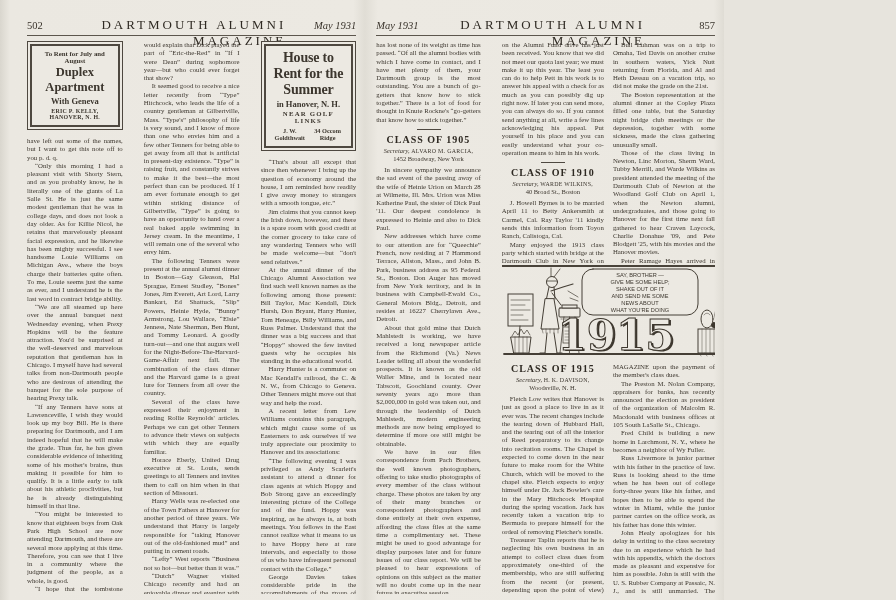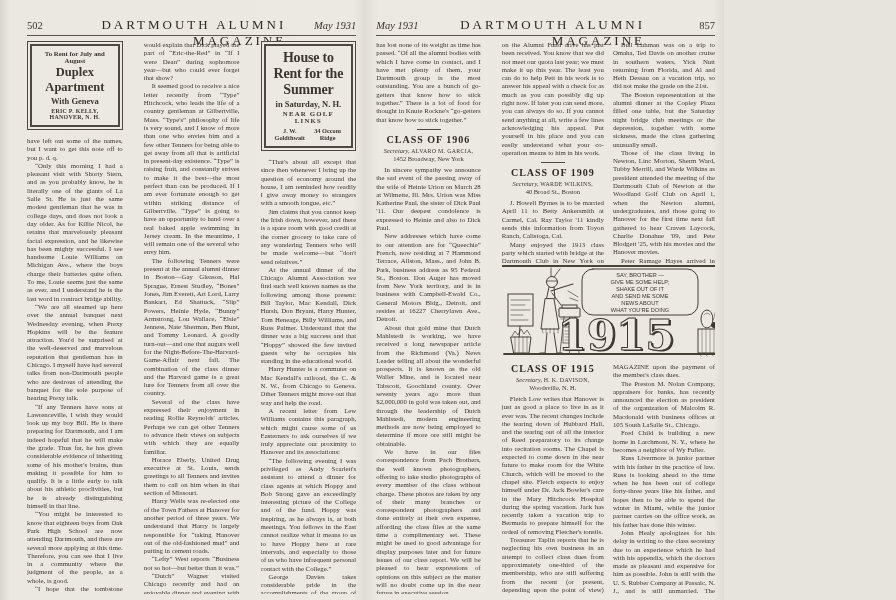--- a/index.html
+++ b/index.html
@@ -104,21 +104,21 @@
         <p class="bp">“Dutch” Wagner visited Chicago recently and had an enjoyable dinner and evening with Don Bryant and family.</p>
         <p class="bp">Jim Kerley, w.k. engineer of Franklin, Pa., is a victim of the racket which is running through collegiate bodies. Last fall a smooth young fellow nicked Jim for $10, but better still let Jim tell it:</p>
         <p class="bp">“I am enclosing check which I made out last fall to 'Beezle' Parker's supposed brother, Robert. He just dropped into the office one morning last fall and explained his predicament. Was on his way from New York to Chicago, where he was attending medical school. In passing through Oil City got mixed up in an auto accident and was fined all his available cash to insure appearance in court.</p>
         <p class="bp">“At that point I told him I was a poor subject to hit for a loan as I had a youngster in the hospital in a serious condition. I'll say he had a good line. He surely did know names and incidents about the class.</p>
       </div>
 
       <div class="col">
         <div class="ad">
           <div class="ad-inner">
             <div class="ad-title2">House to Rent for the Summer</div>
-            <div class="ad-loc">in Saturday, N. H.</div>
+            <div class="ad-loc">in Hanover, N. H.</div>
             <div class="ad-feature">NEAR GOLF LINKS</div>
             <div class="ad-row">
               <span>J. W. Goldthwait</span>
               <span>34 Occom Ridge</span>
             </div>
           </div>
         </div>
         <p class="bp">“That's about all except that since then whenever I bring up the question of economy around the house, I am reminded how readily I give away money to strangers with a smooth tongue, etc.”</p>
         <p class="bp">Jim claims that you cannot keep the Irish down, however, and there is a spare room with good credit at the corner grocery to take care of any wandering Tenners who will be made welcome—but “don't send relatives.”</p>
         <p class="bp">At the annual dinner of the Chicago Alumni Association we find such well known names as the following among those present: Bill Taylor, Mac Kendall, Dick Hursh, Don Bryant, Harry Hunter, Tom Heneage, Billy Williams, and Russ Palmer. Understand that the dinner was a big success and that “Hoppy” showed the few invited guests why he occupies his standing in the educational world.</p>
@@ -137,21 +137,21 @@
     <div class="pg-header">
       <span class="side it">May 1931</span>
       <span class="title">DARTMOUTH ALUMNI MAGAZINE</span>
       <span class="side right">857</span>
     </div>
     <div class="columns">
 
       <div class="col">
         <p class="bp cont">has lost none of its weight as time has passed. “Of all the alumni bodies with which I have come in contact, and I have met plenty of them, your Dartmouth group is the most outstanding. You are a bunch of go-getters that know how to stick together.” There is a lot of food for thought in Knute Rockne's “go-getters that know how to stick together.”</p>
         <div class="sec-divider"></div>
-        <h3 class="class-heading">CLASS OF 1906</h3>
+        <h3 class="class-heading">CLASS OF 1905</h3>
         <div class="sec-block">
           <div class="sec-line">
             <span class="it">Secretary,</span>
             <span class="sc">Alvaro M. Garcia,</span>
           </div>
           <div class="sec-line">1452 Broadway, New York</div>
         </div>
         <p class="bp">In sincere sympathy we announce the sad event of the passing away of the wife of Heinie Urion on March 28 at Wilmette, Ill. Mrs. Urion was Miss Katherine Paul, the sister of Dick Paul '11. Our deepest condolence is expressed to Heinie and also to Dick Paul.</p>
         <p class="bp">New addresses which have come to our attention are for “Queechie” French, now residing at 7 Hammond Terrace, Allston, Mass., and John B. Park, business address as 95 Federal St., Boston. Don Auger has moved from New York territory, and is in business with Campbell-Ewald Co., General Motors Bldg., Detroit, and resides at 16227 Cherrylawn Ave., Detroit.</p>
         <p class="bp">About that gold mine that Dutch Mahlstedt is working, we have received a long newspaper article from the Richmond (Va.) News Leader telling all about the wonderful prospects. It is known as the old Waller Mine, and is located near Tabscott, Goochland county. Over seventy years ago more than $2,000,000 in gold was taken out, and through the leadership of Dutch Mahlstedt, modern engineering methods are now being employed to determine if more ore still might be obtainable.</p>
@@ -160,21 +160,21 @@
         <p class="bp">Under alumni publications in the April issue of the MAGAZINE we note the review of a three-act play by Henry B. Stevens, entitled “Johnny Appleseed and Paul Bunyon.” It is a play of American folk lore and has received very favorable criticism. We will no doubt hear further from Steve in the literary field.</p>
         <p class="bp">The first broadside from Pett Pettingell</p>
       </div>
 
       <div class="cols23">
 
         <div class="row-top">
           <div class="subcol">
             <p class="bp cont">on the Alumni Fund drive has just been received. You know that we did not meet our quota last year; we must make it up this year. The least you can do to help Pett in his work is to answer his appeal with a check for as much as you can possibly dig up right now. If later you can send more, you can always do so. If you cannot send anything at all, write a few lines acknowledging his appeal. Put yourself in his place and you can easily understand what your co-operation means to him in his work.</p>
             <div class="sec-divider"></div>
-            <h3 class="class-heading">CLASS OF 1909</h3>
+            <h3 class="class-heading">CLASS OF 1910</h3>
             <div class="sec-block">
               <div class="sec-line">
                 <span class="it">Secretary,</span>
                 <span class="sc">Warde Wilkins,</span>
               </div>
               <div class="sec-line">40 Broad St., Boston</div>
             </div>
             <p class="bp">J. Howell Byrnes is to be married April 11 to Betty Ankersmith at Carmel, Cal. Ray Taylor '11 kindly sends this information from Toyon Ranch, Calistoga, Cal.</p>
             <p class="bp">Many enjoyed the 1913 class party which started with bridge at the Dartmouth Club in New York on March 21. Hayes and Gumbart from New Haven joined Smith, Alden, Ashton, Samuel, Lenfestey, Towler, Meleney, Riley, Stoughton, and Remsen. Dinner followed at the Club Hollywood.</p>
           </div>

